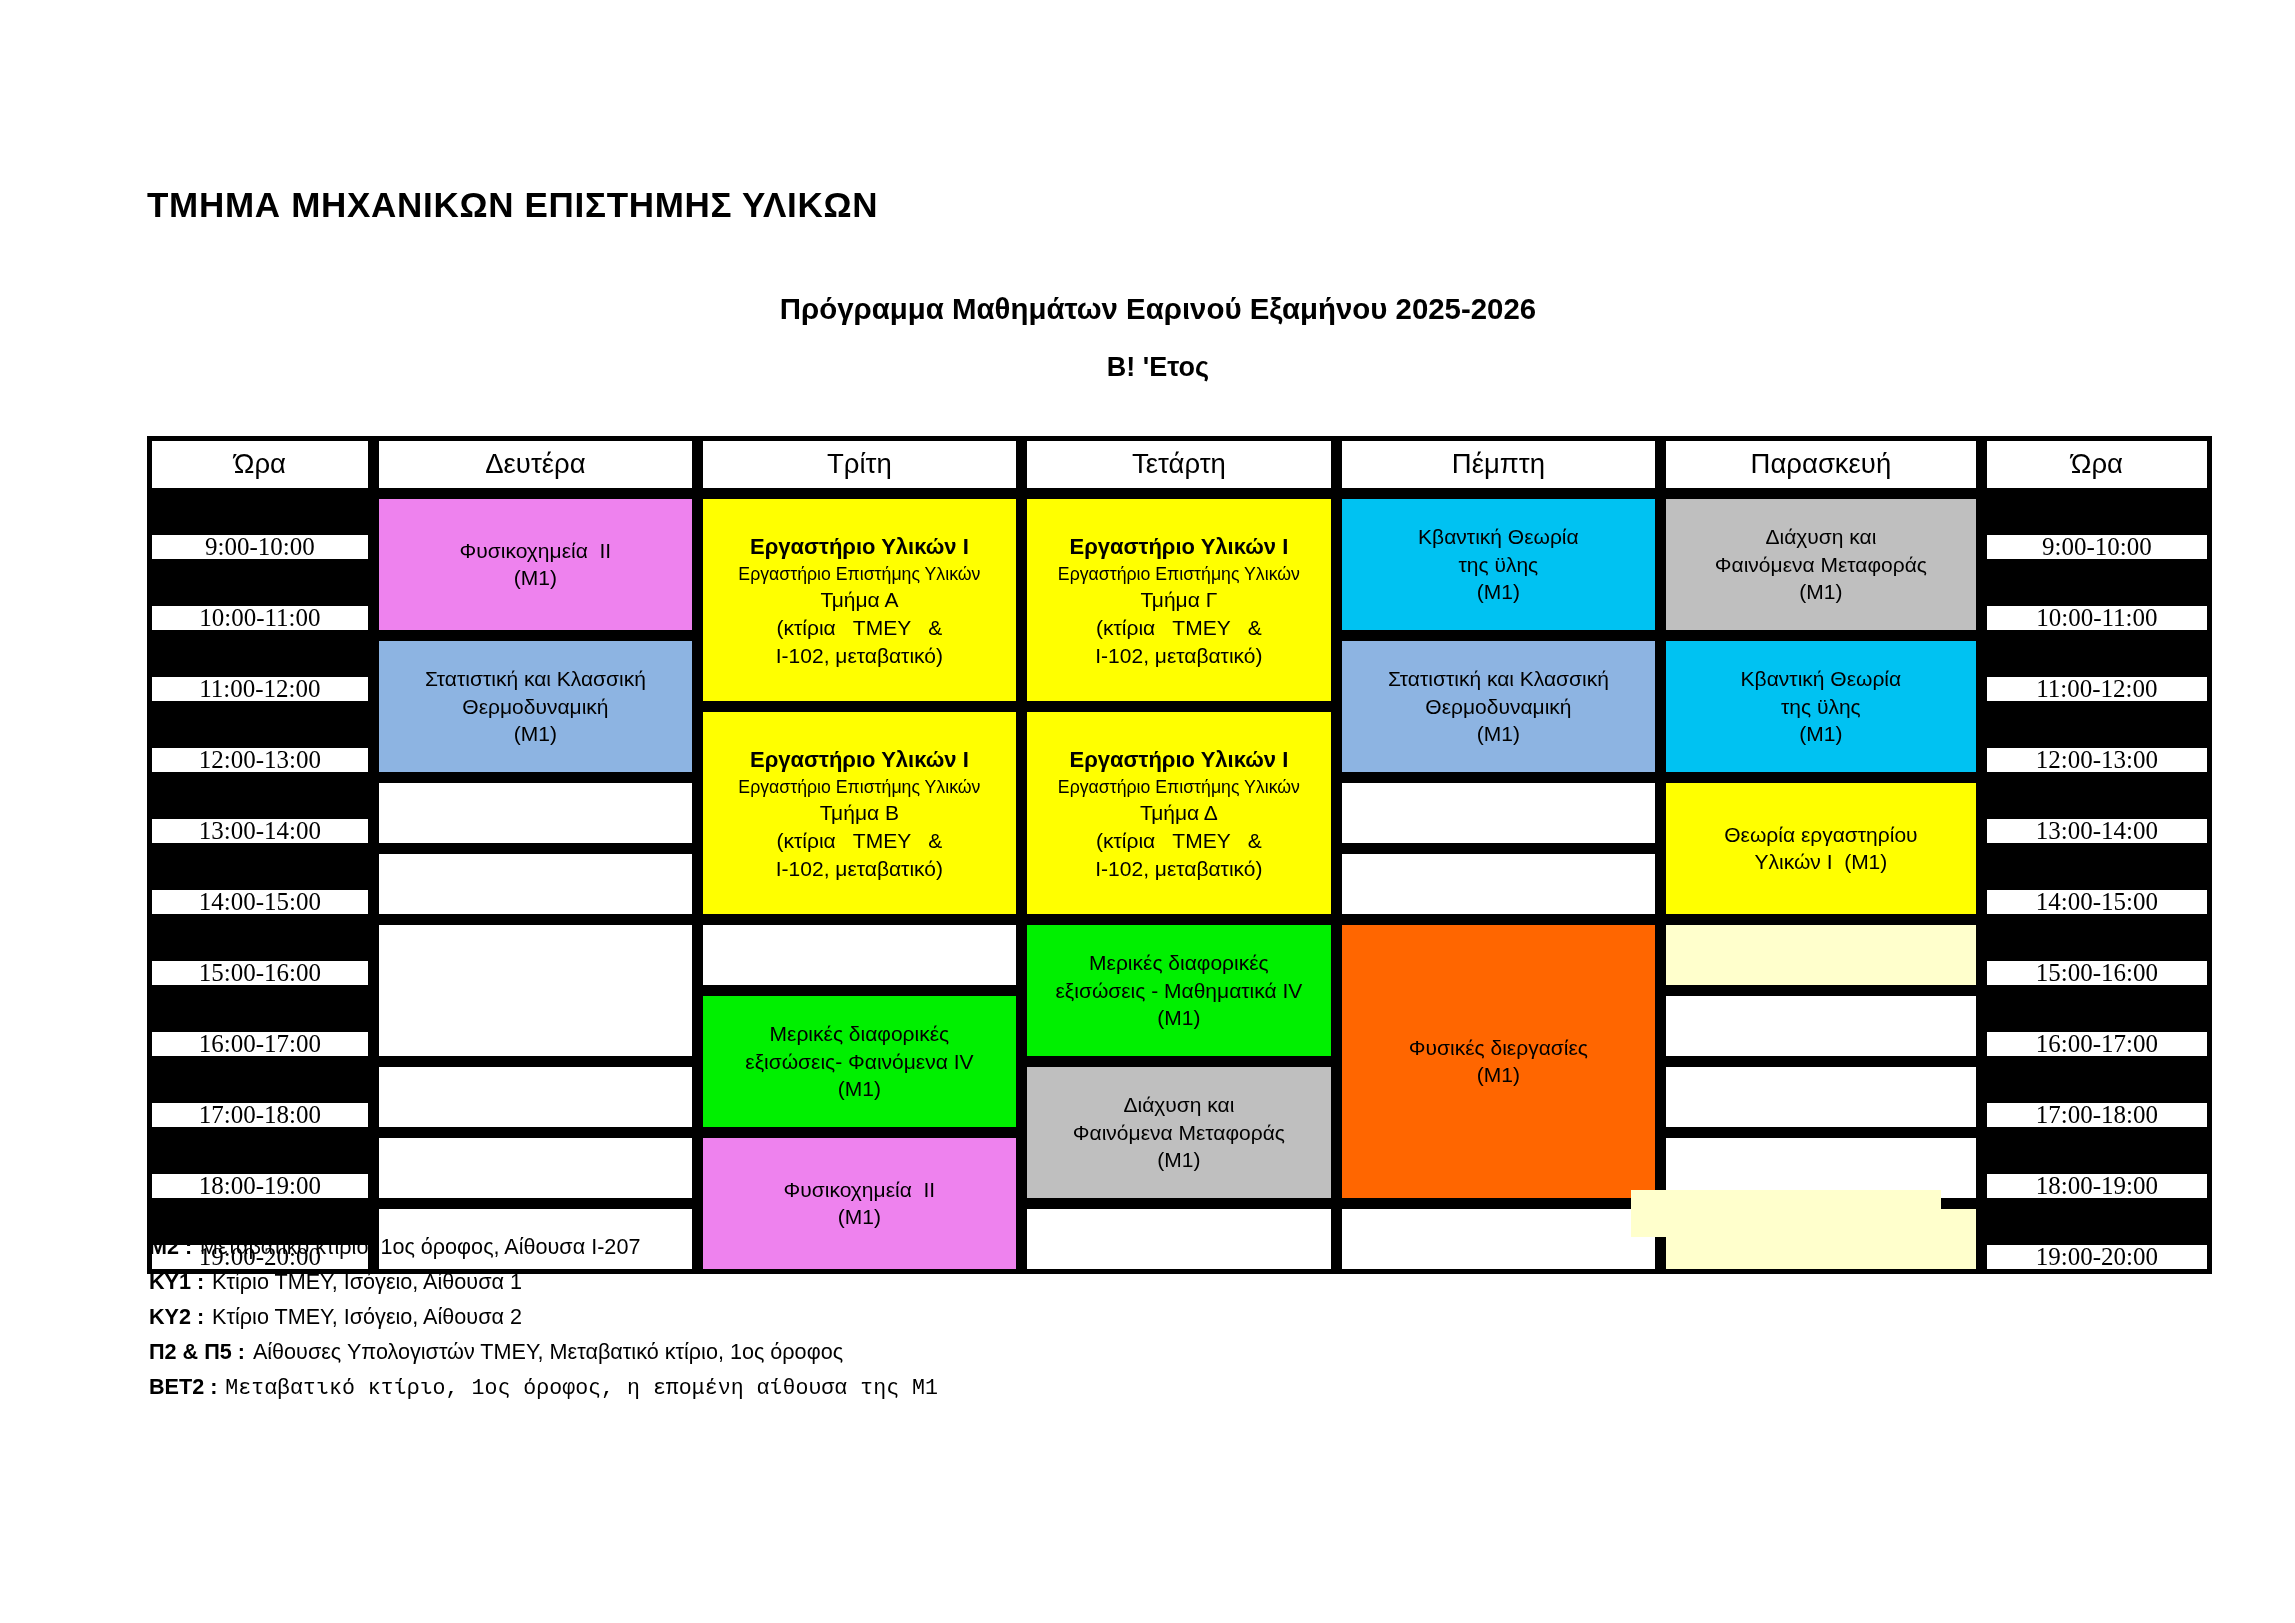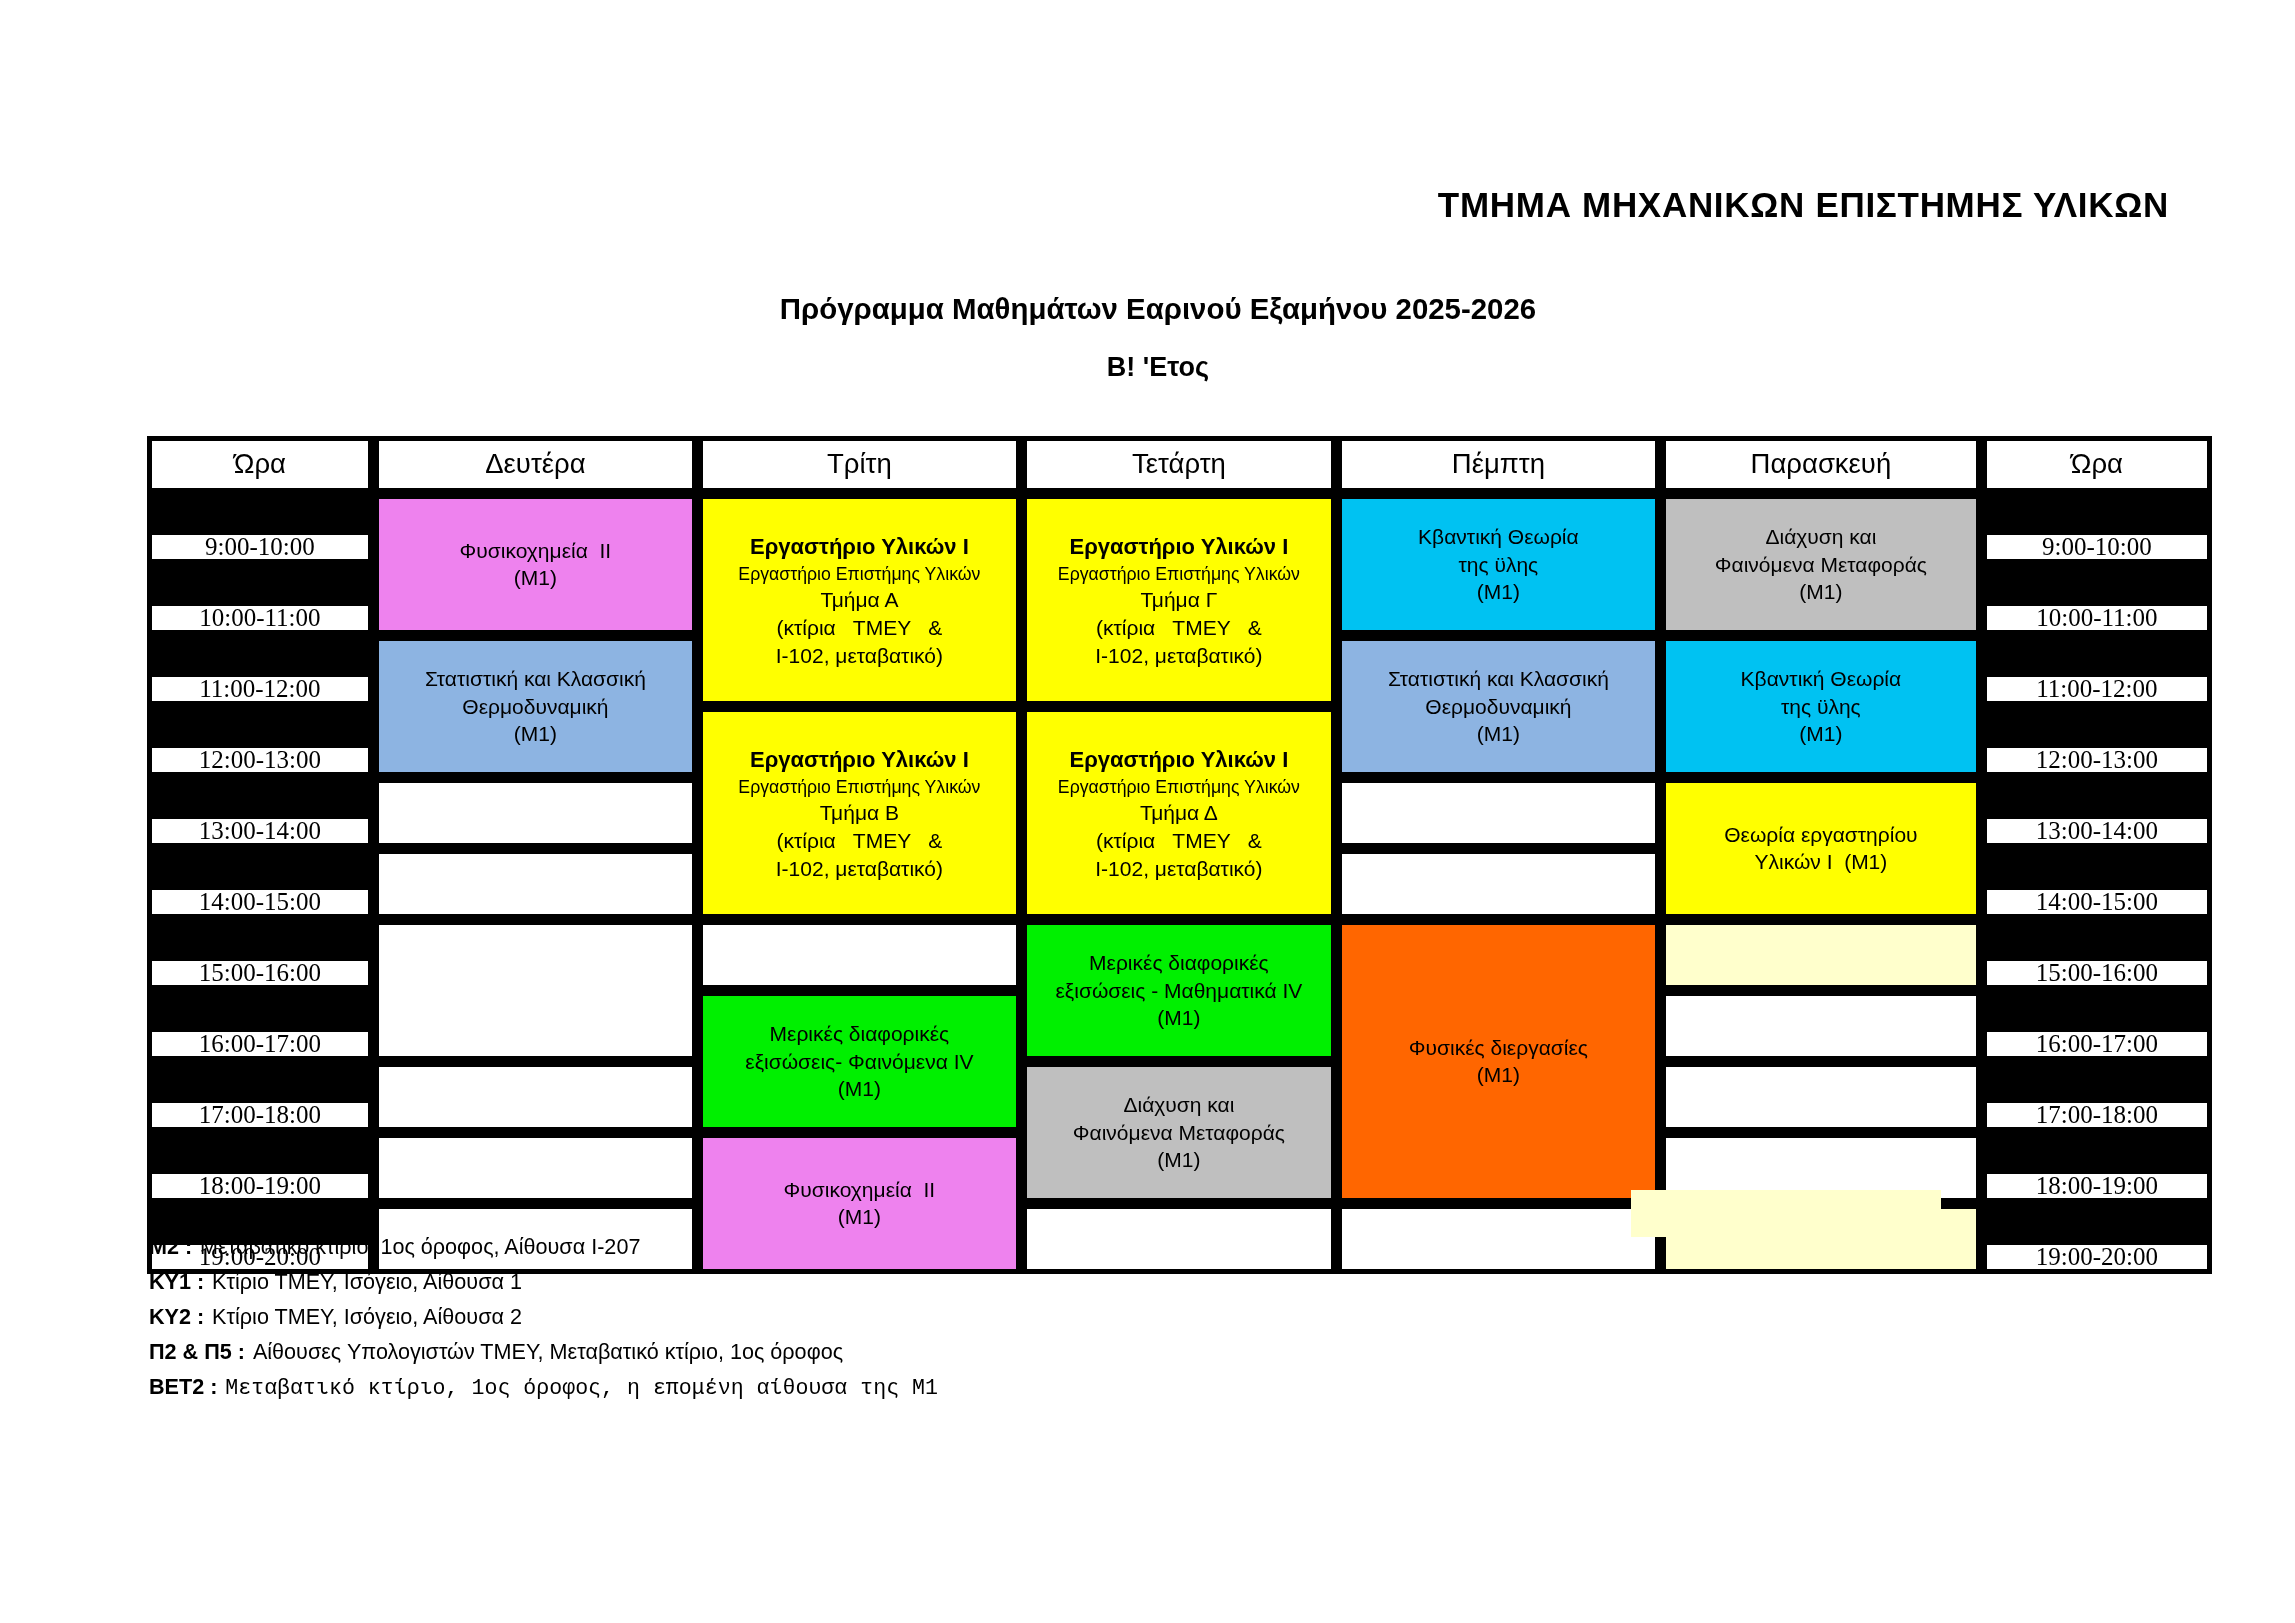--- a/index.html
+++ b/index.html
@@ -1,20 +1,20 @@
 <!DOCTYPE html>
 <html style="font-size:10.5px"><head>
 <meta charset="utf-8">
 <style>
   html,body{margin:0;padding:0;}
   body{
     width:2295px;height:1623px;position:relative;background:#ffffff;
     font-family:"Liberation Sans",sans-serif;color:#000;
   }
-  .doc-title{position:absolute;left:147px;top:185px;width:2022px;text-align:right;
+  .doc-title{position:absolute;left:147px;top:185px;width:2022px;text-align:left;
     font-size:35px;font-weight:bold;letter-spacing:0.7px;}
   .doc-subtitle{position:absolute;left:147px;top:292px;width:2022px;text-align:center;
     font-size:29.4px;font-weight:bold;}
   .doc-year{position:absolute;left:147px;top:352px;width:2022px;text-align:center;
     font-size:27px;font-weight:bold;}
 
   #grid{
     position:absolute;left:147px;top:436px;
     display:grid;
     grid-template-columns:216px 313px 313px 304px 313px 310px 220px;

